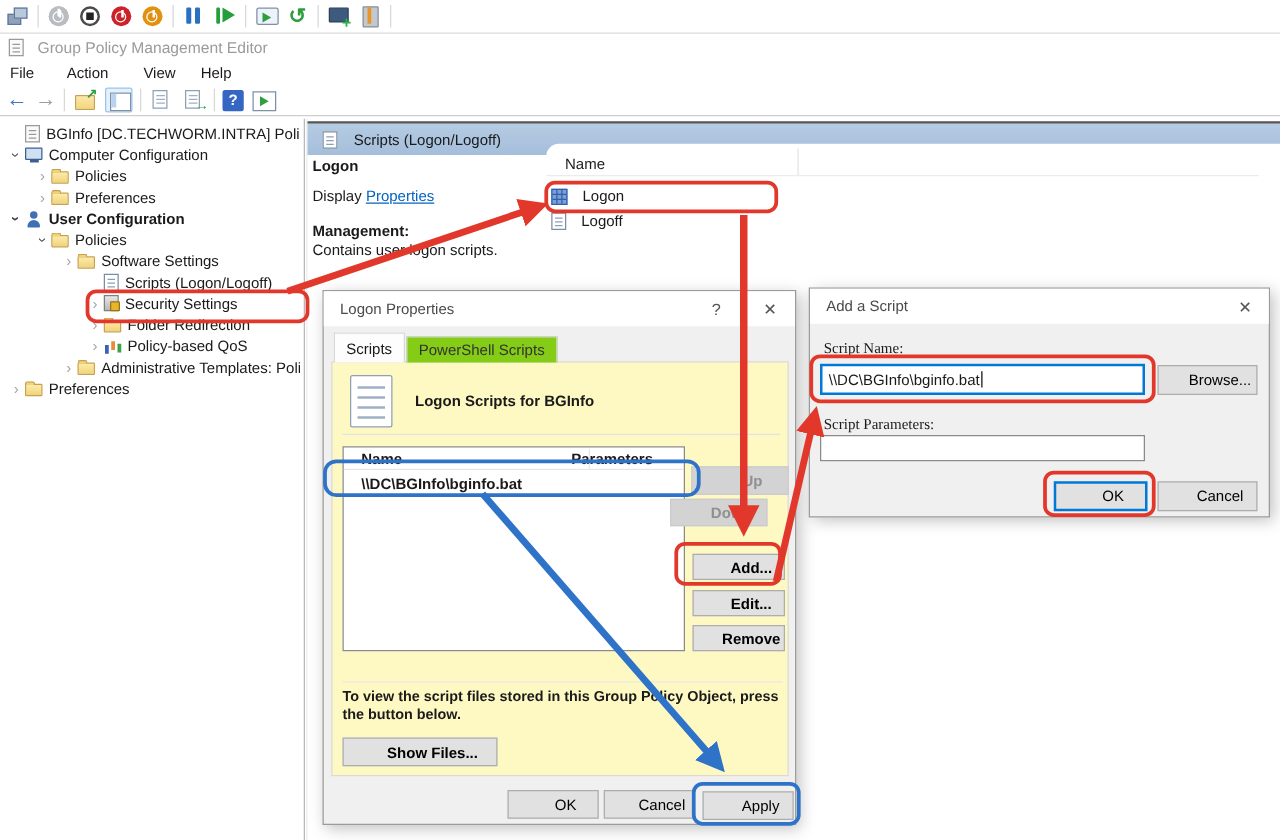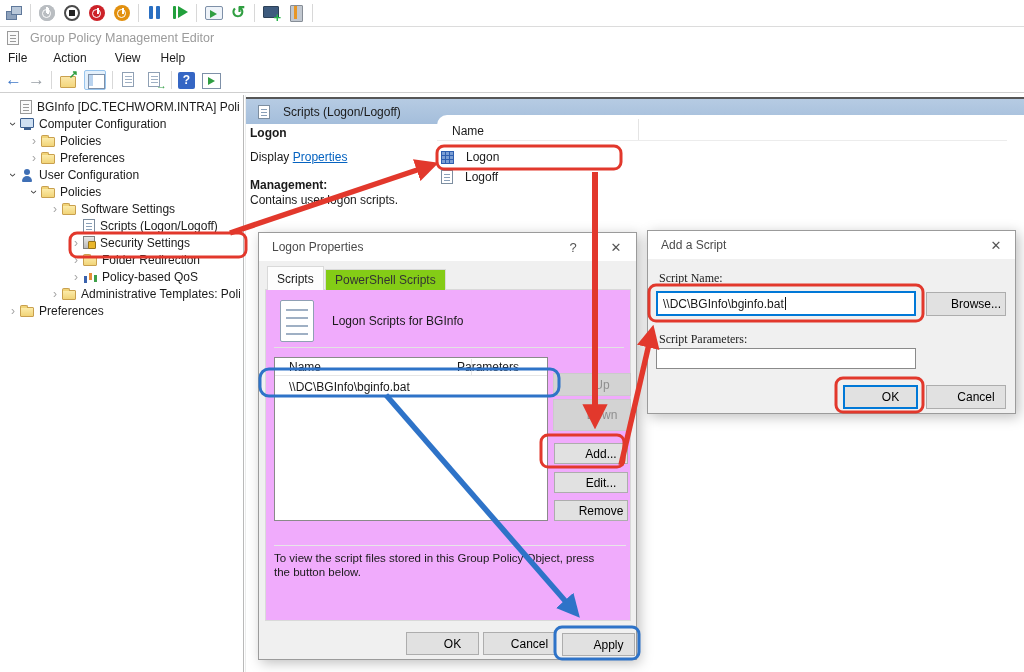--- a/index.html
+++ b/index.html
@@ -95,21 +95,21 @@
   
   .dialog { position:absolute; background:#f0f0f0; border:1px solid #9b9b9b; box-shadow:3px 3px 12px rgba(0,0,0,.25); }
   .titlebar { height:28px; background:#fff; display:flex; align-items:center; padding-left:13px; font-size:12px; color:#4a4a4a; }
   .tb-btn { position:absolute; top:6px; width:18px; height:17px; text-align:center; color:#555; font-size:13px; line-height:17px; }
   #dlg-logon { left:258px; top:232px; width:379px; height:428px; z-index:10; }
   #dlg-add { left:647px; top:230px; width:369px; height:184px; z-index:12; }
 
   .tab { position:absolute; font-size:12px; display:flex; align-items:center; padding:0 9px; }
   #tab-scripts { left:8px; top:33px; height:24px; background:#fdfdfd; border:1px solid #d9d9d9; border-bottom:none; z-index:3; }
   #tab-ps { left:66px; top:36px; height:21px; background:#84cc16; border:1px solid #d9d9d9; border-bottom:none; z-index:2; color:#333; }
-  #tab-page { position:absolute; left:6px; top:56px; width:366px; height:332px; background:#f0abfc; border:1px solid #d9d9d9; z-index:1; }
+  #tab-page { position:absolute; left:6px; top:56px; width:366px; height:332px; background:#fef9c3; border:1px solid #d9d9d9; z-index:1;font-weight:bold; }
 
   #big-script-icon { position:absolute; left:14px; top:10px; width:34px; height:42px; background:#fff; border:1px solid #8fa0b4; border-radius:2px; }
   #big-script-icon::before { content:""; position:absolute; left:5px; top:8px; width:22px; height:2px; background:#9fb0c4; box-shadow:0 8px 0 #9fb0c4, 0 16px 0 #9fb0c4, 0 24px 0 #9fb0c4; }
   .hr { position:absolute; height:1px; background:#e2e2e2; }
 
   #scriptlist { position:absolute; left:8px; top:67px; width:274px; height:164px; background:#fff; border:1px solid #8a8a8a; }
   #scriptlist .lhead { height:18px; border-bottom:1px solid #e6e6e6; display:flex; align-items:center; }
   #scriptlist .lhead .c1 { padding-left:14px; width:182px; }
   #scriptlist .col-div { position:absolute; left:196px; top:1px; width:1px; height:16px; background:#e6e6e6; }
   #scriptlist .litem { height:22px; display:flex; align-items:center; padding-left:14px; }
@@ -206,21 +206,21 @@
       <div class="tree-row" style="padding-left: 25px;">
         <span class="chev collapsed">›</span>
         <span class="ticon icon-folder"></span>
         <span class="tlabel">Policies</span>
       </div>
       <div class="tree-row" style="padding-left: 25px;">
         <span class="chev collapsed">›</span>
         <span class="ticon icon-folder"></span>
         <span class="tlabel">Preferences</span>
       </div>
-      <div class="tree-row" style="padding-left: 4px;">
+      <div class="tree-row" style="padding-left: 4px; font-weight: bold;">
         <span class="chev expanded">›</span>
         <span class="ticon icon-user"></span>
         <span class="tlabel">User Configuration</span>
       </div>
       <div class="tree-row" style="padding-left: 25px;">
         <span class="chev expanded">›</span>
         <span class="ticon icon-folder"></span>
         <span class="tlabel">Policies</span>
       </div>
       <div class="tree-row" style="padding-left: 46px;">
@@ -306,28 +306,29 @@
       <div id="scriptlist">
         <div class="lhead">
           <span class="c1">Name</span>
           <span>Parameters</span>
           <span class="col-div"></span>
         </div>
         <div class="litem">\\DC\BGInfo\bginfo.bat</div>
       </div>
 
       <div class="btn disabled" style="left:287px; top:83px;  width:78px; height:23px">Up</div>
-      <div class="btn disabled" style="left:287px; top:109px; width:78px; height:32px">Down</div>
+      <div class="btn disabled" style="left:270px; top:109px; width:78px; height:22px">Down</div>
       <div class="btn" style="left:288px; top:153px; width:74px; height:21px">Add...</div>
       <div class="btn" style="left:288px; top:182px; width:74px; height:21px">Edit...</div>
       <div class="btn" style="left:288px; top:210px; width:74px; height:21px">Remove</div>
 
       <div class="hr" style="left:8px; top:255px; width:352px; background:#e7e7e7"></div>
       <div class="note" style="left:8px; top:261px">To view the script files stored in this Group Policy Object, press</div>
       <div class="note" style="left:8px; top:275px">the button below.</div>
+      <div class="btn" style="left:8px; top:300px; width:124px; height:23px">Show Files...</div>
     </div>
 
     <div class="btn" style="left:147px; top:399px; width:73px; height:23px">OK</div>
     <div class="btn" style="left:224px; top:399px; width:73px; height:23px">Cancel</div>
     <div class="btn" style="left:303px; top:400px; width:73px; height:23px">Apply</div>
   </div>
 
   <div id="dlg-add" class="dialog">
     <div class="titlebar">
       <span>Add a Script</span>

